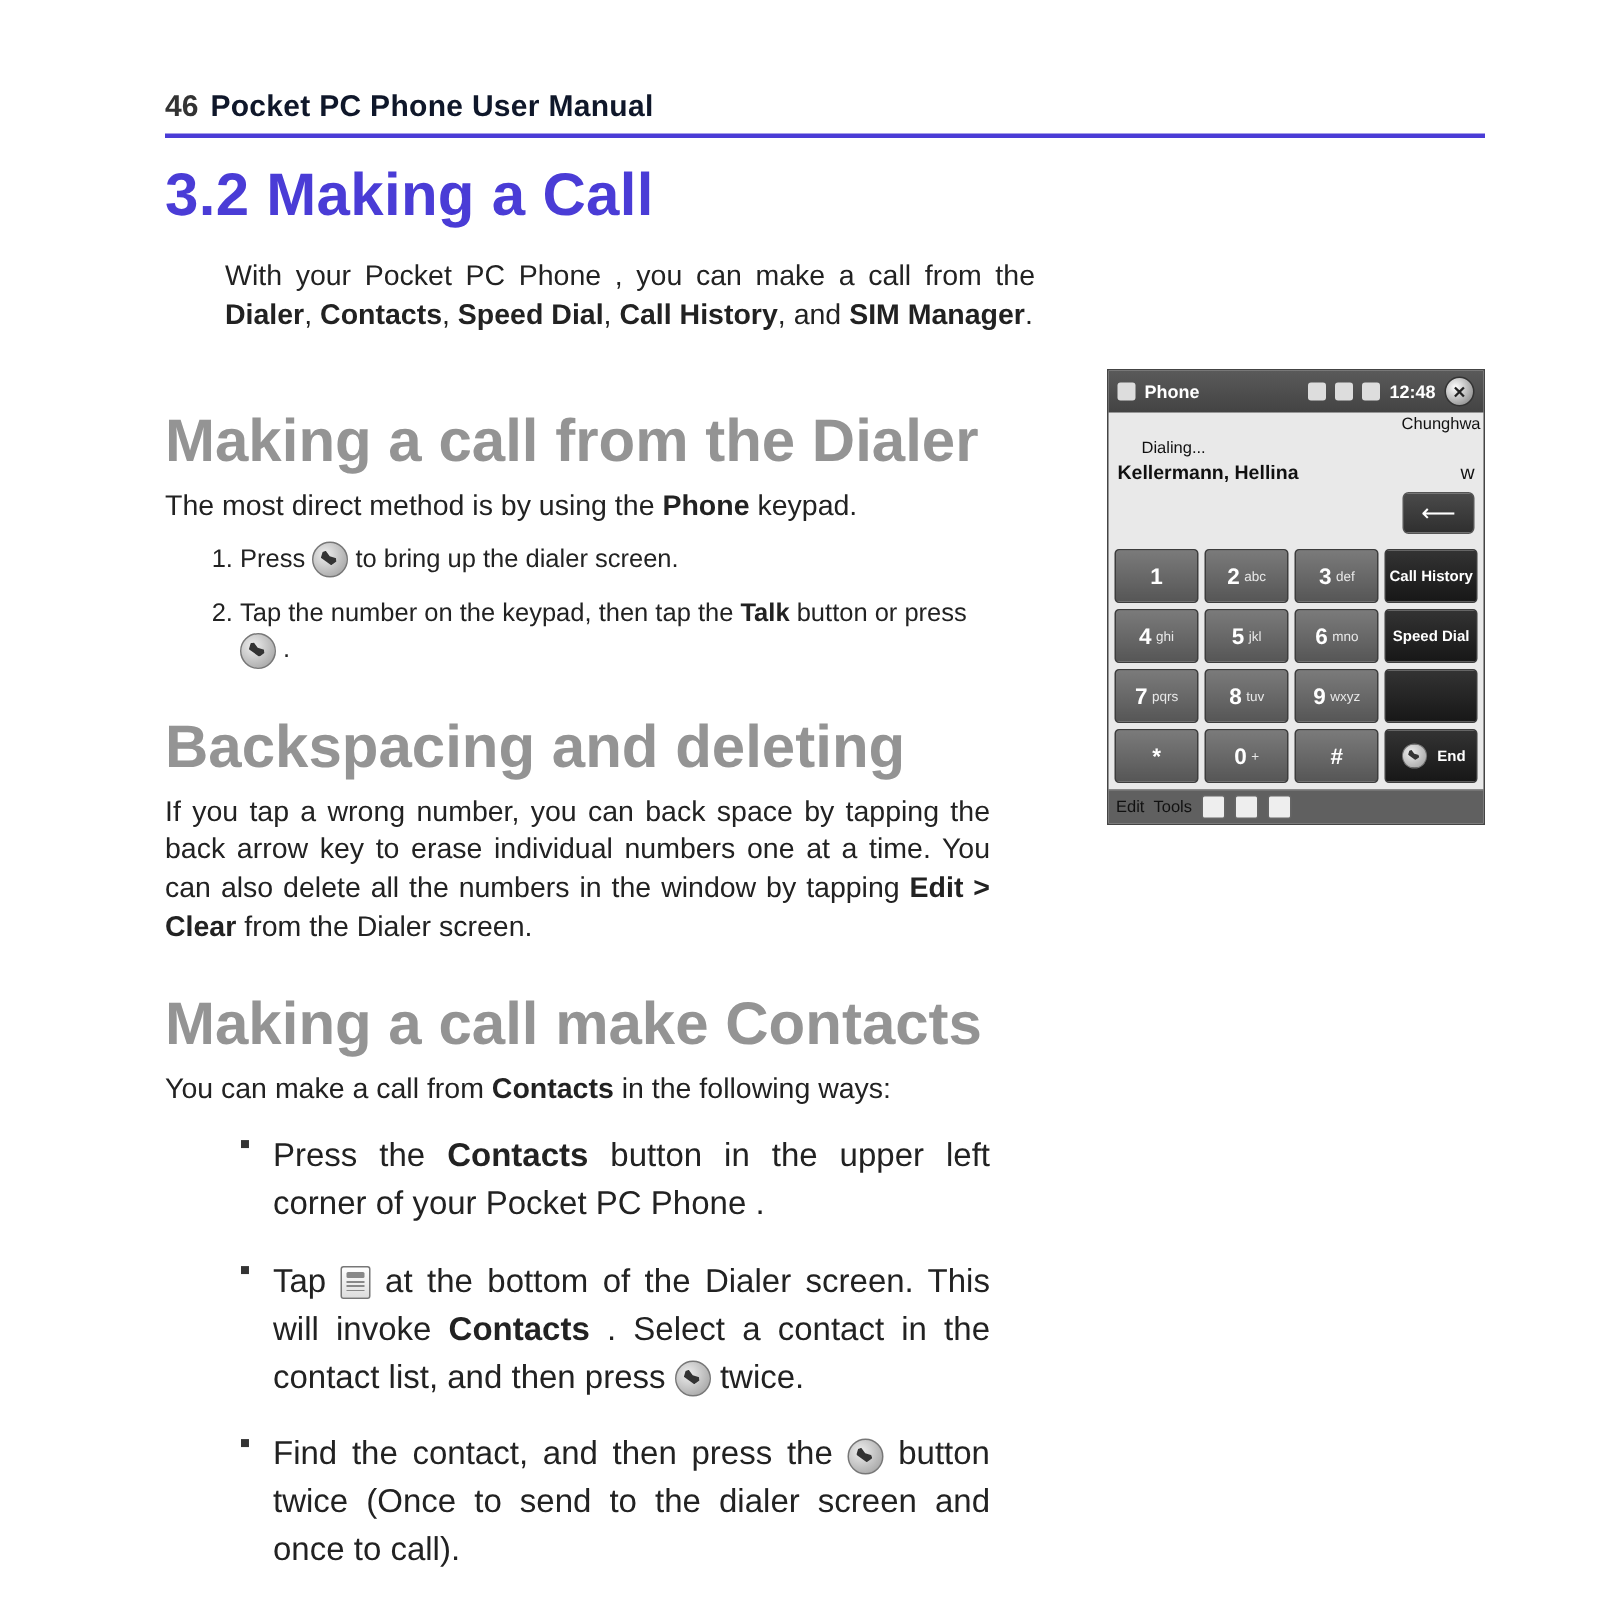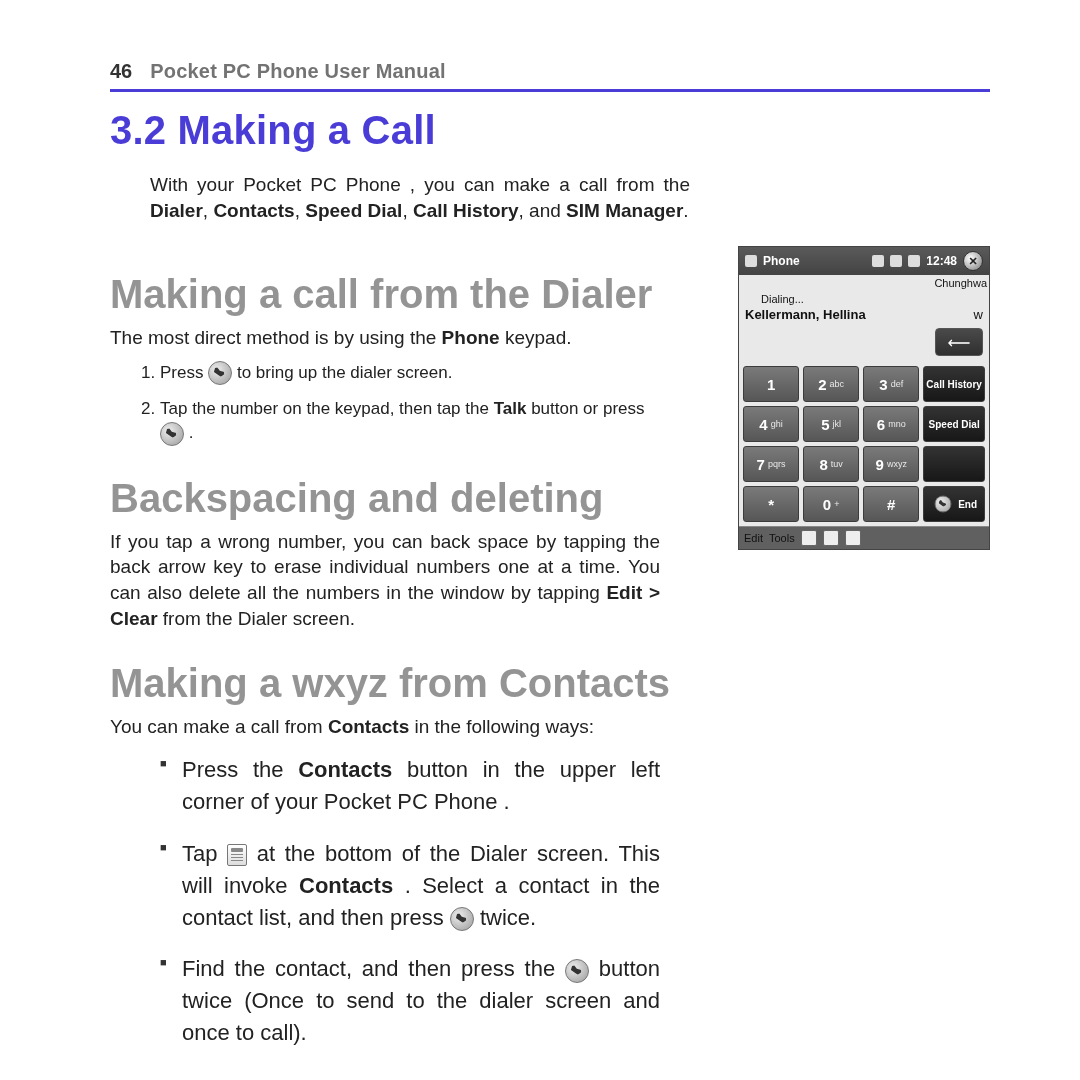--- a/index.html
+++ b/index.html
@@ -11,23 +11,23 @@
   }
   html,body{margin:0;padding:0}
   body{
     width:1080px;height:1080px;
     background:#fff;
     font-family:Arial,Helvetica,sans-serif;
     color:var(--body);
     box-sizing:border-box;
     padding:60px 90px 40px 110px;
   }
-  .page-head{display:flex;align-items:flex-end;gap:18px}
+  .page-head{display:flex;align-items:flex-end;gap:8px}
   .page-num{font-weight:700;font-size:20px;color:#333}
-  .page-title{font-weight:700;font-size:20px;color:#737373;letter-spacing:.2px}
+  .page-title{font-weight:700;font-size:20px;color:#0f172a;letter-spacing:.2px}
   .rule{height:3px;background:var(--hr);margin:6px 0 16px 0;border:none}
   h1.section{
     color:var(--accent);
     font-size:40px;
     font-weight:700;
     margin:2px 0 8px 0;
     letter-spacing:.2px;
   }
   .intro{
     max-width:540px;
@@ -200,21 +200,21 @@
       </li>
     </ol>
 
     <h2 class="sub">Backspacing and deleting</h2>
     <p class="body-p">
       <span>If you tap a wrong number, you can back space by tapping the back arrow key to erase individual numbers one at a time. You can also delete all the numbers in the window by tapping </span>
       <b>Edit &gt; Clear</b>
       <span> from the Dialer screen.</span>
     </p>
 
-    <h2 class="sub">Making a wxyz from Contacts</h2>
+    <h2 class="sub">Making a call make Contacts</h2>
     <p class="body-p">
       <span>You can make a call from </span>
       <b>Contacts</b>
       <span> in the following ways:</span>
     </p>
 
     <ul class="bullets">
       <li>
         <span>Press the </span>
         <b>Contacts</b>

